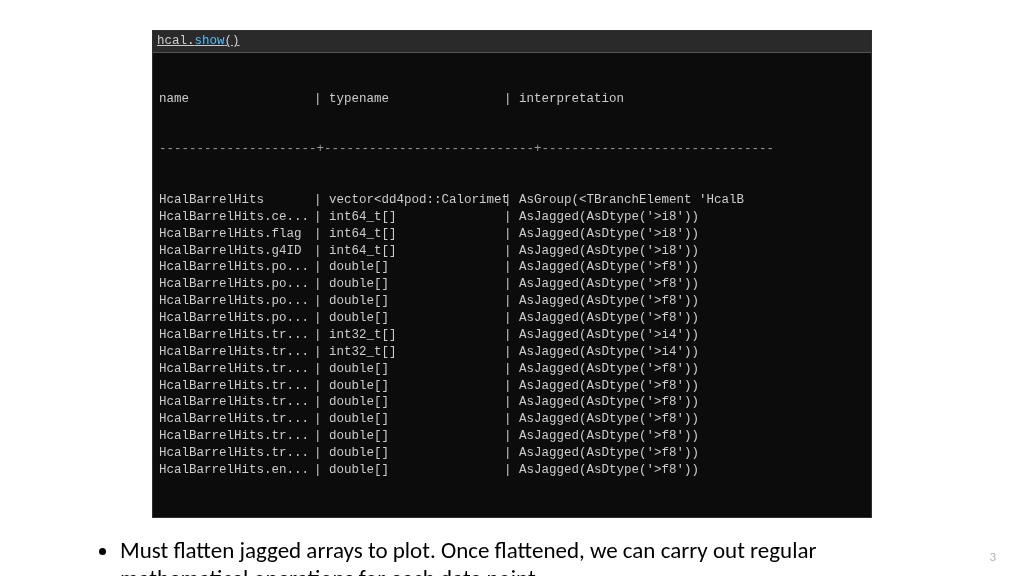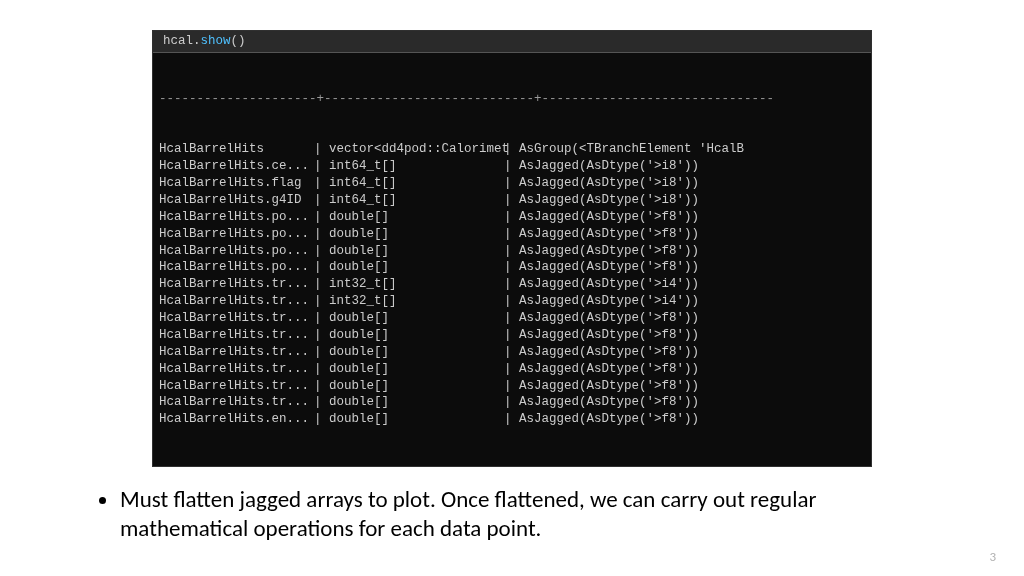--- a/index.html
+++ b/index.html
@@ -17,21 +17,22 @@
     font-family: Consolas, 'Courier New', monospace;
     font-size: 12.5px;
     line-height: 1.35;
     margin: 0 auto 18px auto;
     width: 720px;
     border: 1px solid #303030;
   }
   .terminal-header {
     background: #2a2a2a;
     border-bottom: 1px solid #555;
-    padding: 2px 10px;
+    padding: 2px 4px;
+    text-decoration: underline;
   }
   .terminal-header .kw { color: #4fc1ff; }
   .terminal-body {
     padding: 4px 6px;
     white-space: pre;
   }
   .cols-row span { display: inline-block; }
   .c1 { width: 155px; }
   .c2 { width: 190px; }
   .c3 { width: auto; }
@@ -54,20 +55,21 @@
   }
 </style>
 </head>
 <body>
 
 <div class="terminal">
   <div class="terminal-header">
     <span>hcal.</span><span class="kw">show</span><span>()</span>
   </div>
   <div class="terminal-body">
+    <div class="cols-row"><span class="c1">name</span><span class="c2">| <span>typename</span></span><span class="c3">| <span>interpretation</span></span></div>
     <div class="divider">---------------------+----------------------------+-------------------------------</div>
     <div id="rows-container"><div class="cols-row"><span class="c1">HcalBarrelHits</span><span class="c2">| vector&lt;dd4pod::Calorimet</span><span class="c3">| AsGroup(&lt;TBranchElement 'HcalB</span></div><div class="cols-row"><span class="c1">HcalBarrelHits.ce...</span><span class="c2">| int64_t[]</span><span class="c3">| AsJagged(AsDtype('&gt;i8'))</span></div><div class="cols-row"><span class="c1">HcalBarrelHits.flag</span><span class="c2">| int64_t[]</span><span class="c3">| AsJagged(AsDtype('&gt;i8'))</span></div><div class="cols-row"><span class="c1">HcalBarrelHits.g4ID</span><span class="c2">| int64_t[]</span><span class="c3">| AsJagged(AsDtype('&gt;i8'))</span></div><div class="cols-row"><span class="c1">HcalBarrelHits.po...</span><span class="c2">| double[]</span><span class="c3">| AsJagged(AsDtype('&gt;f8'))</span></div><div class="cols-row"><span class="c1">HcalBarrelHits.po...</span><span class="c2">| double[]</span><span class="c3">| AsJagged(AsDtype('&gt;f8'))</span></div><div class="cols-row"><span class="c1">HcalBarrelHits.po...</span><span class="c2">| double[]</span><span class="c3">| AsJagged(AsDtype('&gt;f8'))</span></div><div class="cols-row"><span class="c1">HcalBarrelHits.po...</span><span class="c2">| double[]</span><span class="c3">| AsJagged(AsDtype('&gt;f8'))</span></div><div class="cols-row"><span class="c1">HcalBarrelHits.tr...</span><span class="c2">| int32_t[]</span><span class="c3">| AsJagged(AsDtype('&gt;i4'))</span></div><div class="cols-row"><span class="c1">HcalBarrelHits.tr...</span><span class="c2">| int32_t[]</span><span class="c3">| AsJagged(AsDtype('&gt;i4'))</span></div><div class="cols-row"><span class="c1">HcalBarrelHits.tr...</span><span class="c2">| double[]</span><span class="c3">| AsJagged(AsDtype('&gt;f8'))</span></div><div class="cols-row"><span class="c1">HcalBarrelHits.tr...</span><span class="c2">| double[]</span><span class="c3">| AsJagged(AsDtype('&gt;f8'))</span></div><div class="cols-row"><span class="c1">HcalBarrelHits.tr...</span><span class="c2">| double[]</span><span class="c3">| AsJagged(AsDtype('&gt;f8'))</span></div><div class="cols-row"><span class="c1">HcalBarrelHits.tr...</span><span class="c2">| double[]</span><span class="c3">| AsJagged(AsDtype('&gt;f8'))</span></div><div class="cols-row"><span class="c1">HcalBarrelHits.tr...</span><span class="c2">| double[]</span><span class="c3">| AsJagged(AsDtype('&gt;f8'))</span></div><div class="cols-row"><span class="c1">HcalBarrelHits.tr...</span><span class="c2">| double[]</span><span class="c3">| AsJagged(AsDtype('&gt;f8'))</span></div><div class="cols-row"><span class="c1">HcalBarrelHits.en...</span><span class="c2">| double[]</span><span class="c3">| AsJagged(AsDtype('&gt;f8'))</span></div></div>
   </div>
 </div>
 
 <ul class="bullets">
   <li>Must flatten jagged arrays to plot. Once flattened, we can carry out regular mathematical operations for each data point.</li>
 
 </ul>
 

